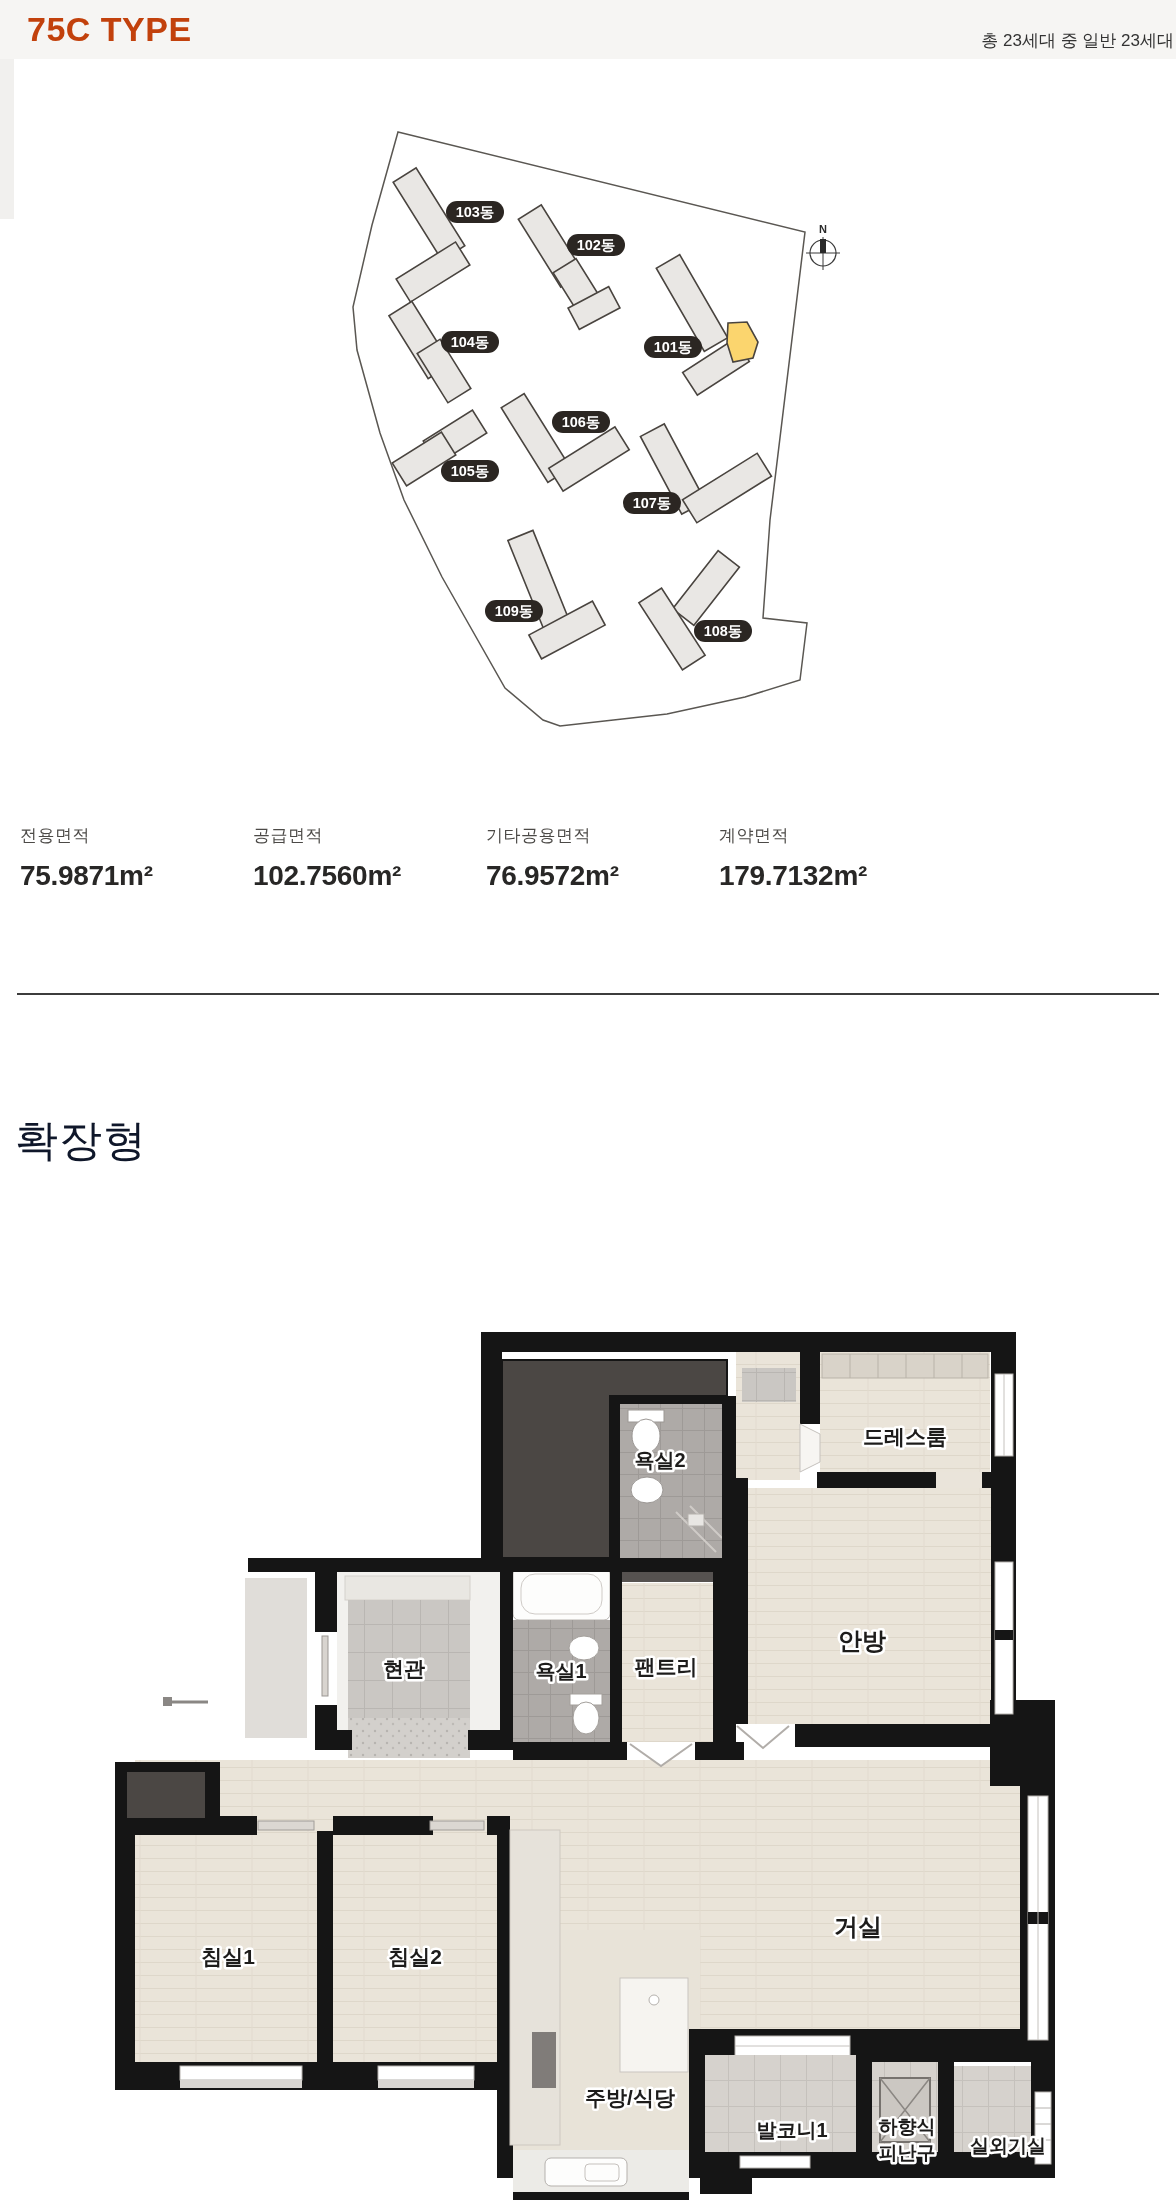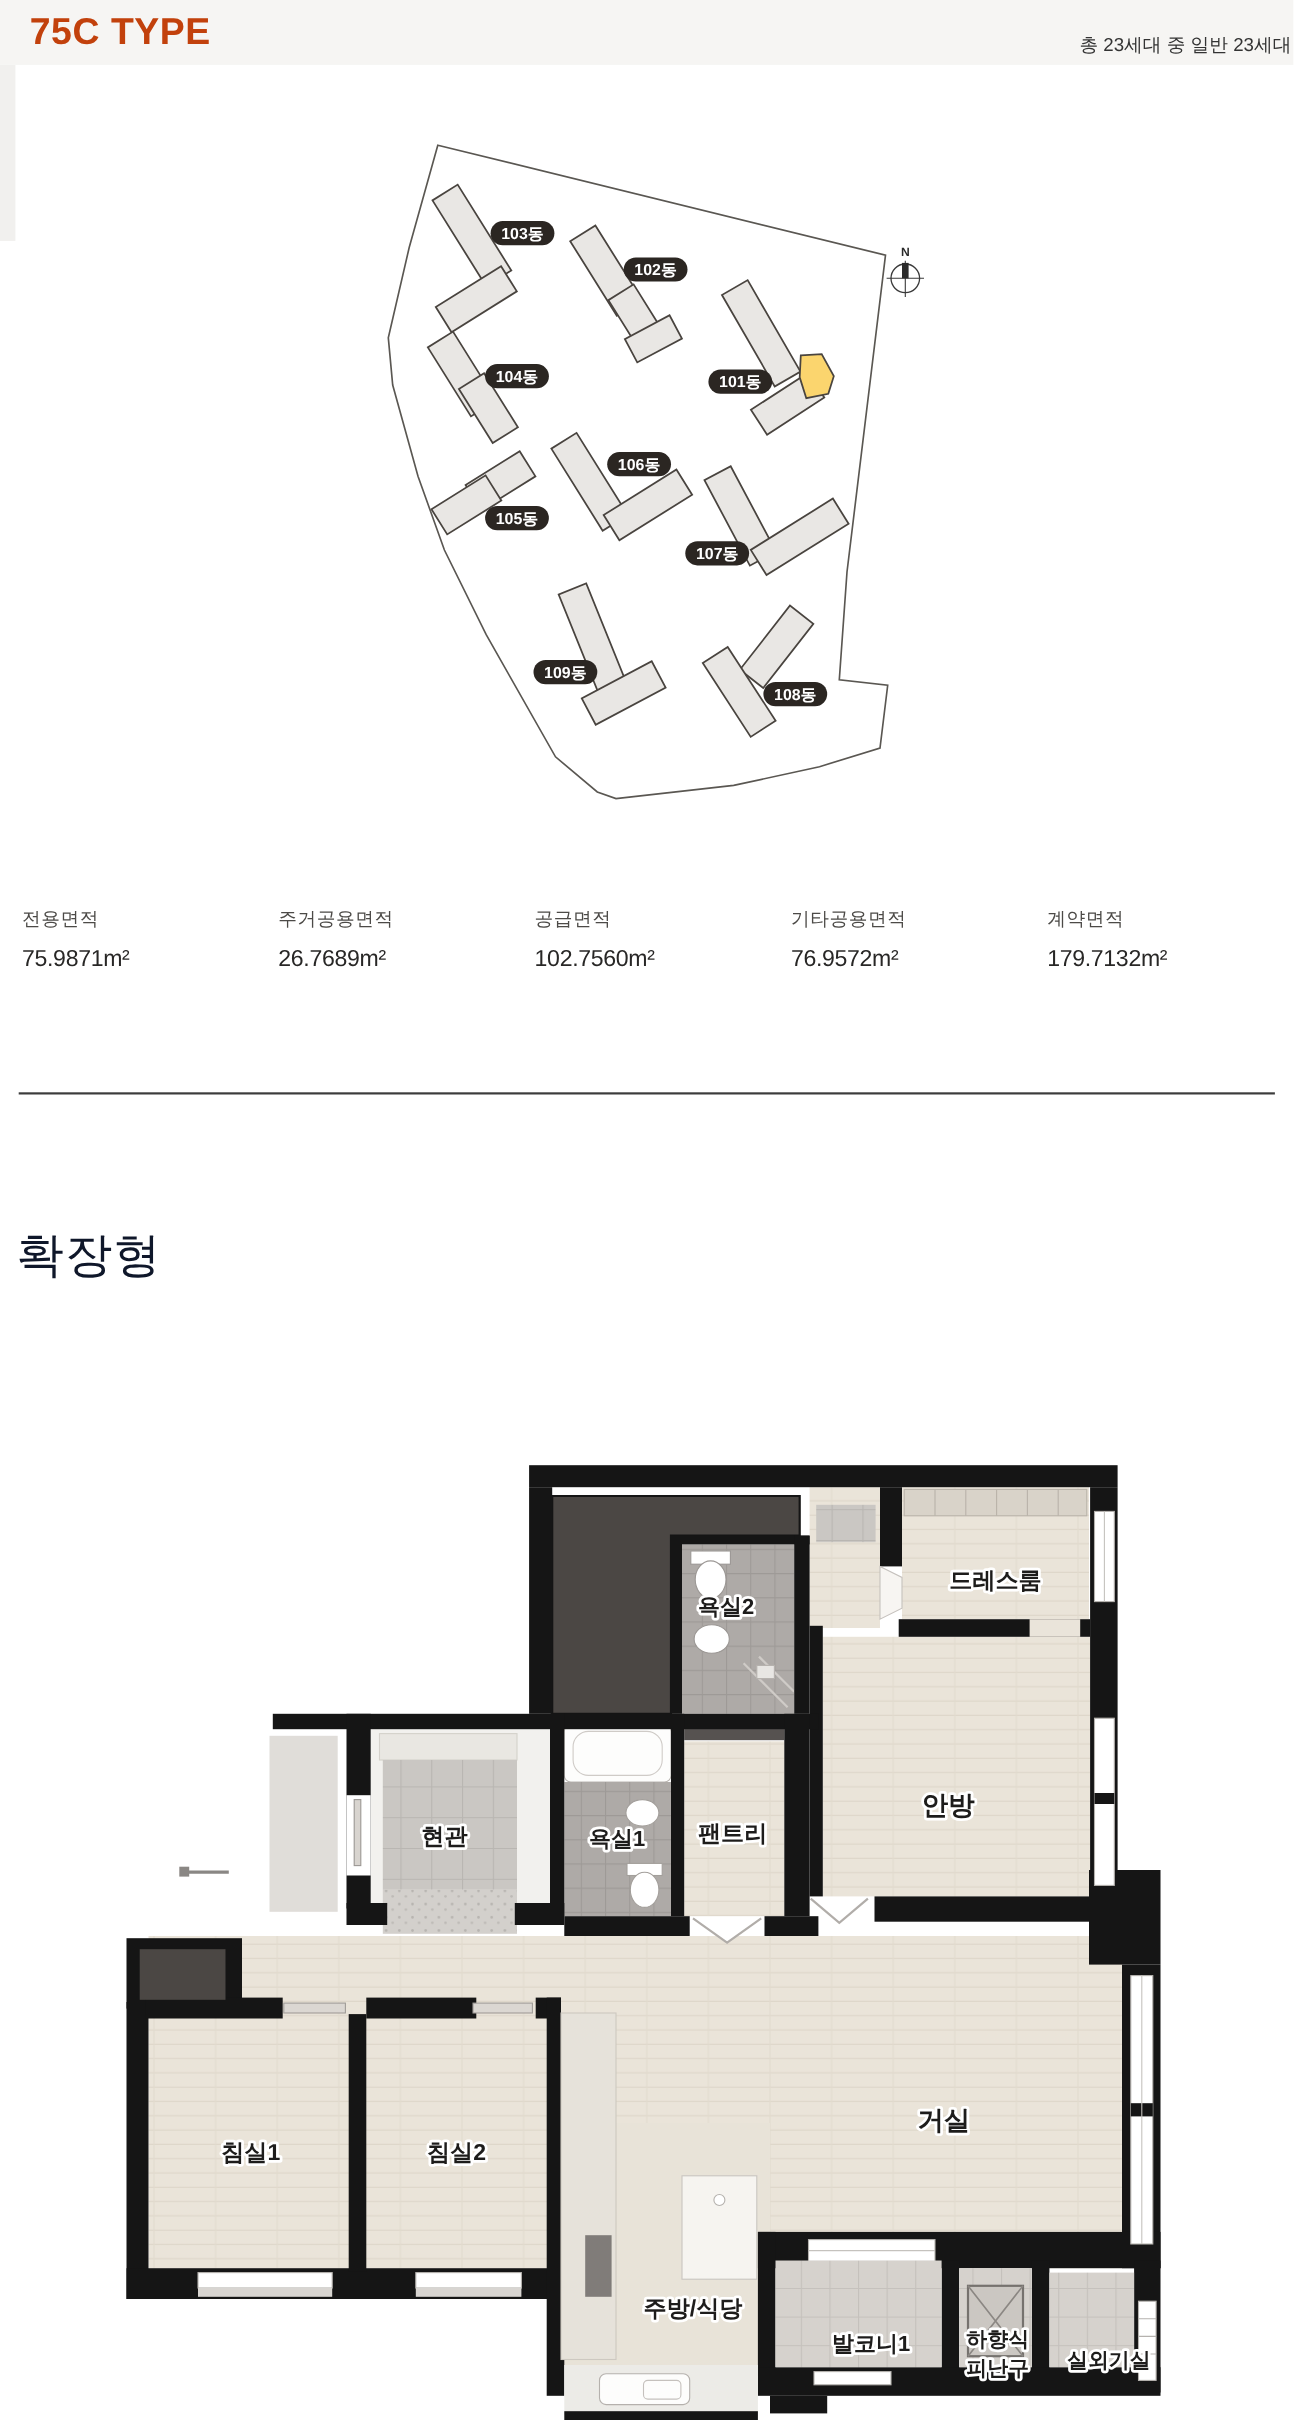--- a/index.html
+++ b/index.html
@@ -21,21 +21,21 @@
 
   .bar rect{fill:#e9e7e4;stroke:#49443f;stroke-width:1.6}
   .pill-rect{fill:#2b2622}
   .pill-text{fill:#ffffff;font-size:14.5px;font-weight:bold;text-anchor:middle}
   .rlab{font-weight:bold;fill:#1d1c1b;stroke:#ffffff;stroke-width:5px;paint-order:stroke;stroke-linejoin:round;text-anchor:middle}
 
   
   #areas{position:absolute;left:20px;top:824px;display:flex}
   .area-col{width:233px}
   .area-label{font-size:17px;color:#4c4a47;letter-spacing:.5px}
-  .area-value{margin-top:13px;font-size:21px;font-weight:400;color:#282726;letter-spacing:-.3px}
+  .area-value{margin-top:13px;font-size:28px;font-weight:700;color:#282726;letter-spacing:-.3px}
 
   #divider{position:absolute;left:17px;top:993px;width:1142px;border-top:2px solid #3c3c3c}
   #section-heading{position:absolute;left:15px;top:1112px;font-size:43px;font-weight:300;letter-spacing:1px;color:#0f172a}
 </style>
 </head>
 <body>
 
 <div id="header">
   <div id="page-title">75C TYPE</div>
   <div id="unit-summary">총 23세대 중 일반 23세대</div>
@@ -166,24 +166,20 @@
         <rect x="694" y="620" width="58" height="22" rx="11" class="pill-rect" fill="#2b2622"></rect>
         <text x="723" y="636" class="pill-text">108동</text>
       </g>
     </g>
 </svg>
 
 <div id="areas">
   <div class="area-col">
     <div class="area-label">전용면적</div>
     <div class="area-value">75.9871m²</div>
-  </div>
-  <div class="area-col">
-    <div class="area-label">주거공용면적</div>
-    <div class="area-value">26.7689m²</div>
   </div>
   <div class="area-col">
     <div class="area-label">공급면적</div>
     <div class="area-value">102.7560m²</div>
   </div>
   <div class="area-col">
     <div class="area-label">기타공용면적</div>
     <div class="area-value">76.9572m²</div>
   </div>
   <div class="area-col">

